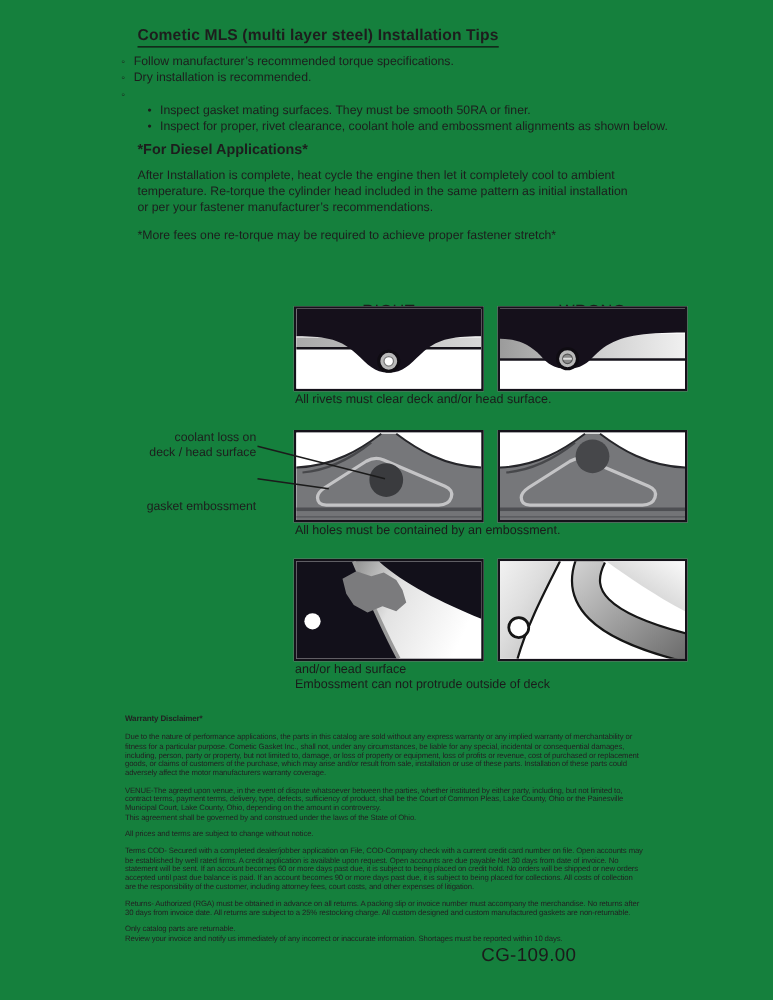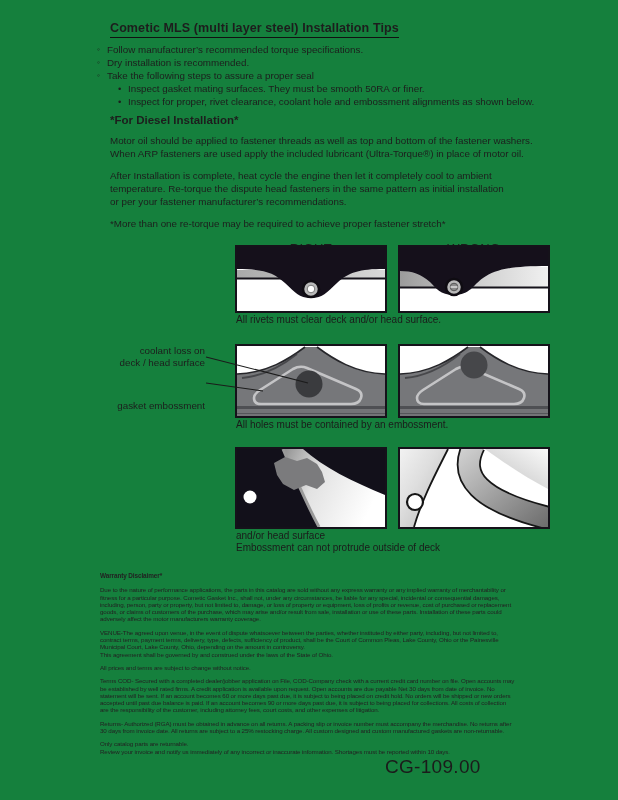--- a/index.html
+++ b/index.html
@@ -24,65 +24,60 @@
   .dg-box{position:absolute;width:148px;border:2px solid #15121a;background:#fff;line-height:0;}
   .dg-caption{position:absolute;font-size:10px;line-height:12px;color:#1b1b1b;}
 
   .side-label{position:absolute;left:90px;width:115px;text-align:right;font-size:9.8px;line-height:11.5px;}
   .overlay{position:absolute;left:0;top:330px;pointer-events:none;}
 
   .legal{position:absolute;left:100px;top:572px;width:414px;font-size:6.2px;line-height:7.3px;letter-spacing:-0.1px;color:#222;}
   .legal .lheading{font-weight:bold;font-size:6.4px;margin-bottom:7px;}
   .legal .lpara{margin-bottom:6px;}
 
-  .pageno{position:absolute;left:385px;top:756px;font-size:19px;letter-spacing:0.3px;color:#1b1b1b;}
+  .pageno{position:absolute;left:385px;top:756px;font-size:15px;letter-spacing:0.3px;color:#1b1b1b;}
   .tline{white-space:nowrap;}
 </style>
 </head>
 <body>
 
 <div class="page">
 
   <div class="title">Cometic MLS (multi layer steel) Installation Tips</div>
 
   <div class="bullets">
     <div class="b-row">
       <span class="mk">◦</span>
       <span>Follow manufacturer’s recommended torque specifications.</span>
     </div>
     <div class="b-row">
       <span class="mk">◦</span>
       <span>Dry installation is recommended.</span>
     </div>
     <div class="b-row">
       <span class="mk">◦</span>
-      <span>Take the following steps to assure a proper seal</span>
     </div>
     <div class="b-row b-sub">
       <span class="mk">•</span>
       <span>Inspect gasket mating surfaces.  They must be smooth 50RA or finer.</span>
     </div>
     <div class="b-row b-sub">
       <span class="mk">•</span>
       <span>Inspect for proper, rivet clearance, coolant hole and embossment alignments as shown below.</span>
     </div>
   </div>
 
   <div class="diesel">
-    <div class="dheading">*For Diesel Installation*</div>
-    <div class="dpara">
-        <div class="tline">Motor oil should be applied to fastener threads as well as top and bottom of the fastener washers.</div>
-        <div class="tline">When ARP fasteners are used apply the included lubricant (Ultra-Torque®) in place of motor oil.</div>
-      </div>
+    <div class="dheading">*For Diesel Applications*</div>
     <div class="dpara">
         <div class="tline">After Installation is complete, heat cycle the engine then let it completely cool to ambient</div>
-        <div class="tline">temperature. Re-torque the dispute head fasteners in the same pattern as initial installation</div>
+        <div class="tline">temperature. Re-torque the cylinder head included in the same pattern as initial installation</div>
         <div class="tline">or per your fastener manufacturer’s recommendations.</div>
       </div>
-    <div class="dnote">*More than one re-torque may be required to achieve proper fastener stretch*</div>
+    <div class="dnote">*More fees one re-torque may be required to achieve proper fastener stretch*</div>
   </div>
 
   <div class="dg-label" style="left:235px;top:229px;">RIGHT</div>
   <div class="dg-label" style="left:398px;top:229px;">WRONG</div>
 
   <div class="dg-box" style="left:235px;top:245px;height:64px;">
     <svg width="148" height="64" viewBox="0 0 148 64">
       <defs>
         <linearGradient id="g1r" x1="0" y1="0" x2="1" y2="0">
           <stop offset="0" stop-color="#aaaaaa"></stop>

